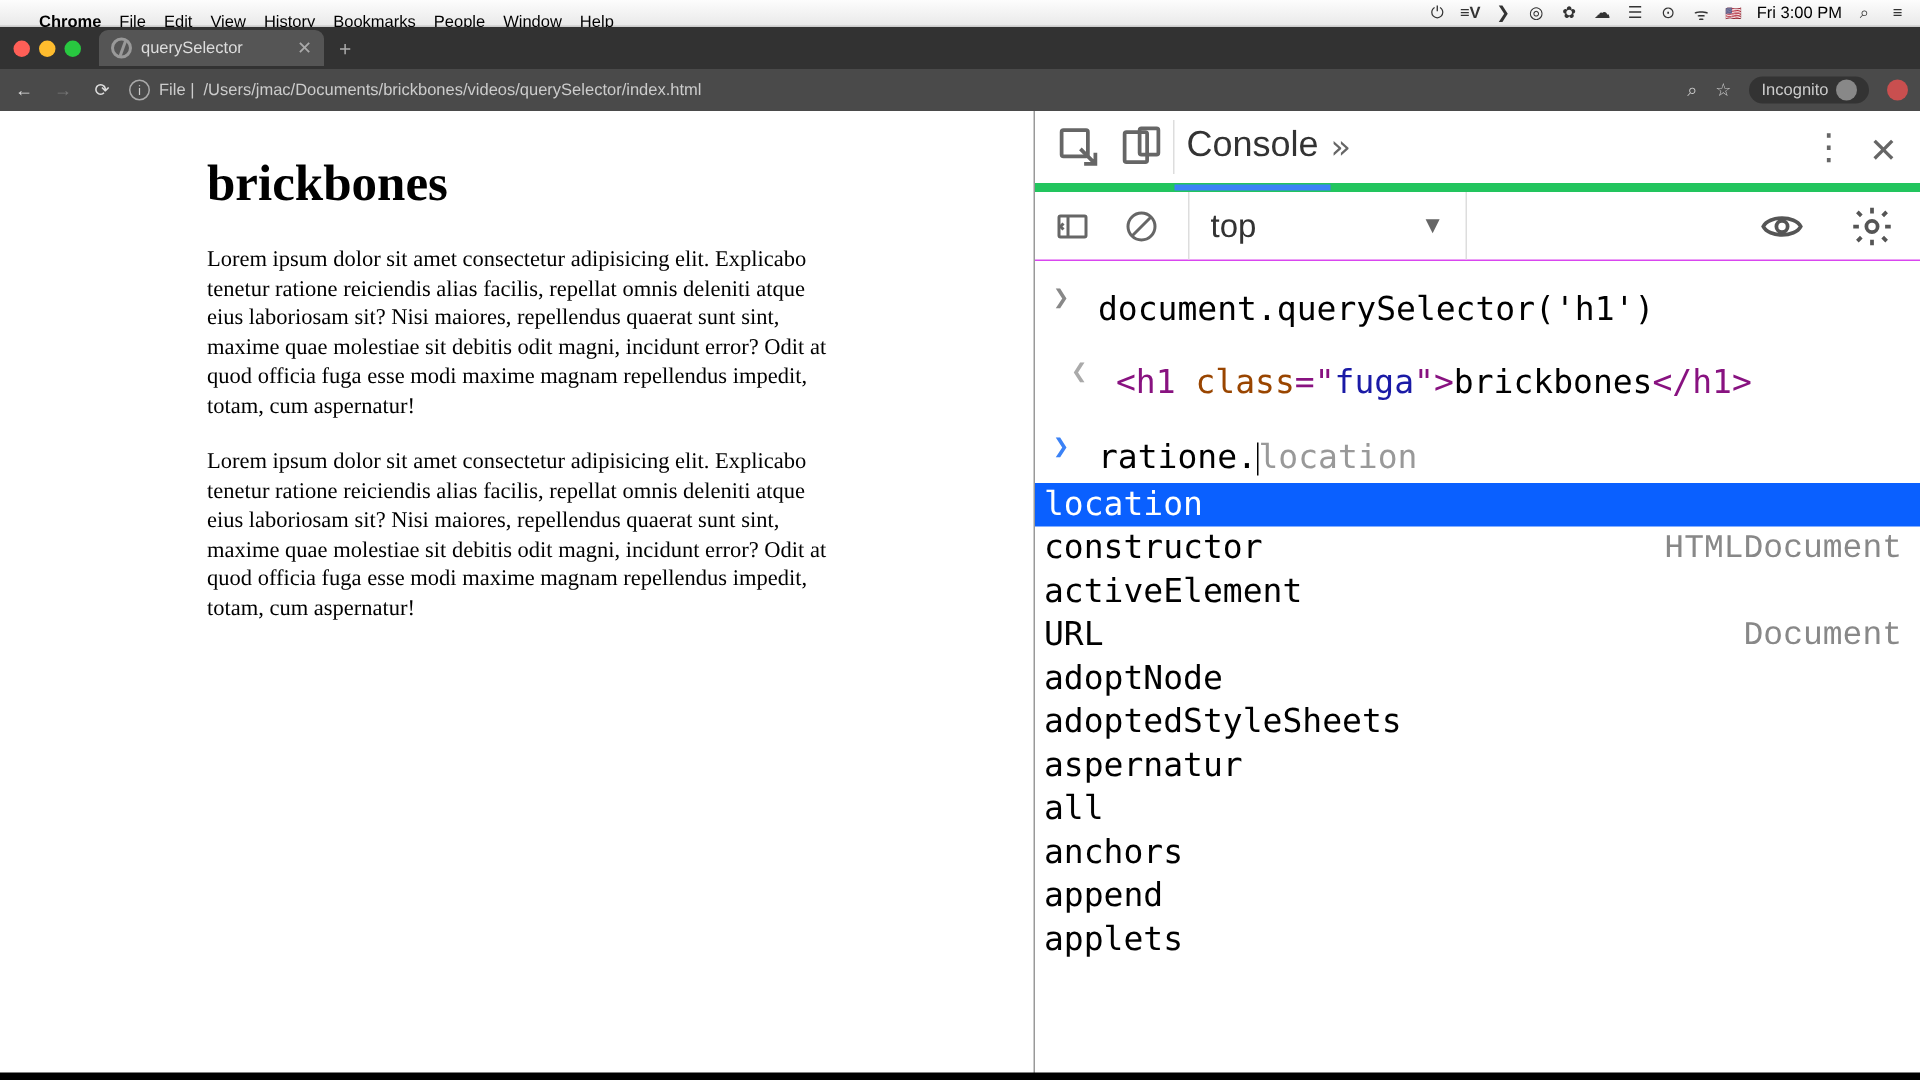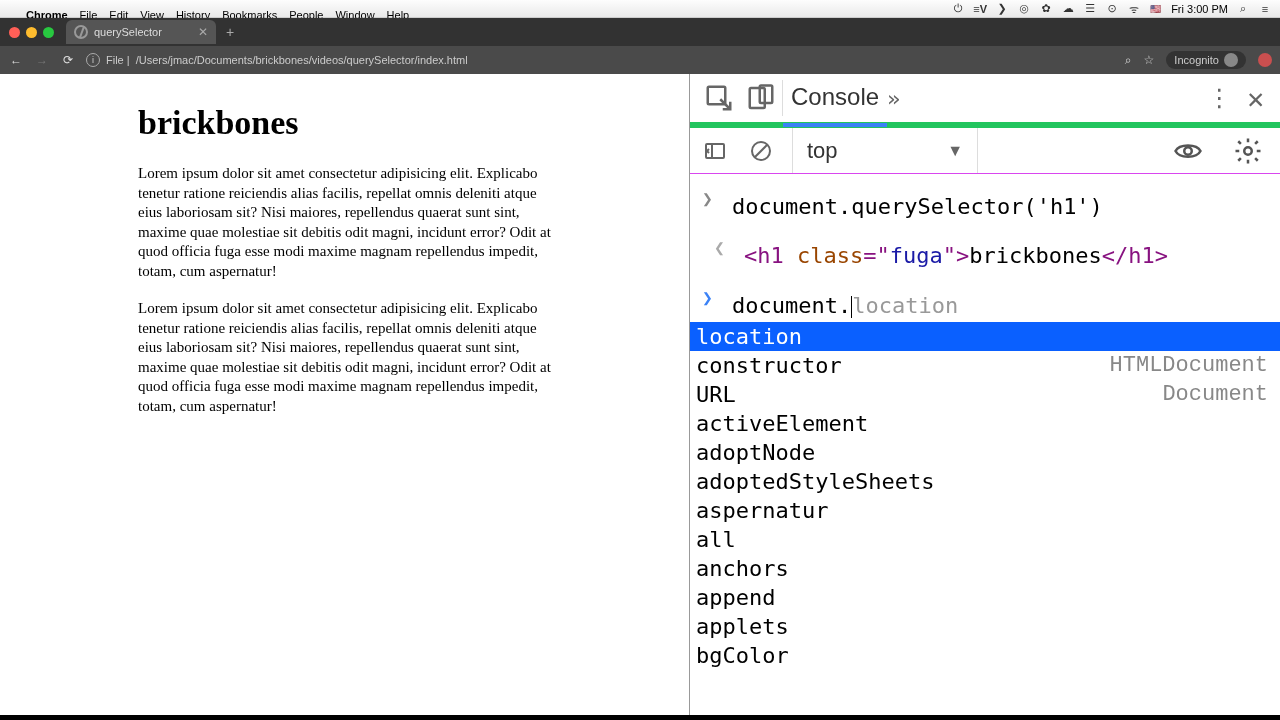--- a/index.html
+++ b/index.html
@@ -390,61 +390,58 @@
         <div class="con-line">
           <span class="con-arrow">❯</span>
           <span class="con-code">document.querySelector('h1')</span>
         </div>
         <div class="con-line" style="padding-left:24px;">
           <span class="con-arrow out">❮</span>
           <span class="con-code"><span class="html-tag">&lt;h1 </span><span class="html-attr-name">class</span><span class="html-tag">="</span><span class="html-attr-val">fuga</span><span class="html-tag">"&gt;</span><span>brickbones</span><span class="html-tag">&lt;/h1&gt;</span></span>
         </div>
         <div class="con-input-line">
           <span class="con-arrow blue">❯</span>
-          <span class="con-code"><span>document.</span><span class="cursor"></span><span class="ghost">location</span></span>
+          <span class="con-code"><span>ratione.</span><span class="cursor"></span><span class="ghost">location</span></span>
         </div>
 
         <div class="autocomplete" id="ac">
             <div class="ac-row selected">
               <span>location</span>
             </div>
             <div class="ac-row">
               <span>constructor</span>
               <span class="ac-hint">HTMLDocument</span>
             </div>
             <div class="ac-row">
+              <span>activeElement</span>
+            </div>
+            <div class="ac-row">
               <span>URL</span>
               <span class="ac-hint">Document</span>
             </div>
             <div class="ac-row">
-              <span>activeElement</span>
-            </div>
-            <div class="ac-row">
               <span>adoptNode</span>
             </div>
             <div class="ac-row">
               <span>adoptedStyleSheets</span>
             </div>
             <div class="ac-row">
               <span>aspernatur</span>
             </div>
             <div class="ac-row">
               <span>all</span>
             </div>
             <div class="ac-row">
               <span>anchors</span>
             </div>
             <div class="ac-row">
               <span>append</span>
             </div>
             <div class="ac-row">
               <span>applets</span>
-            </div>
-            <div class="ac-row">
-              <span>bgColor</span>
             </div>
           </div>
       </div>
     </div>
   </div>
 </div>
 
 <div class="bottom-bar"></div>
 
 </body></html>

